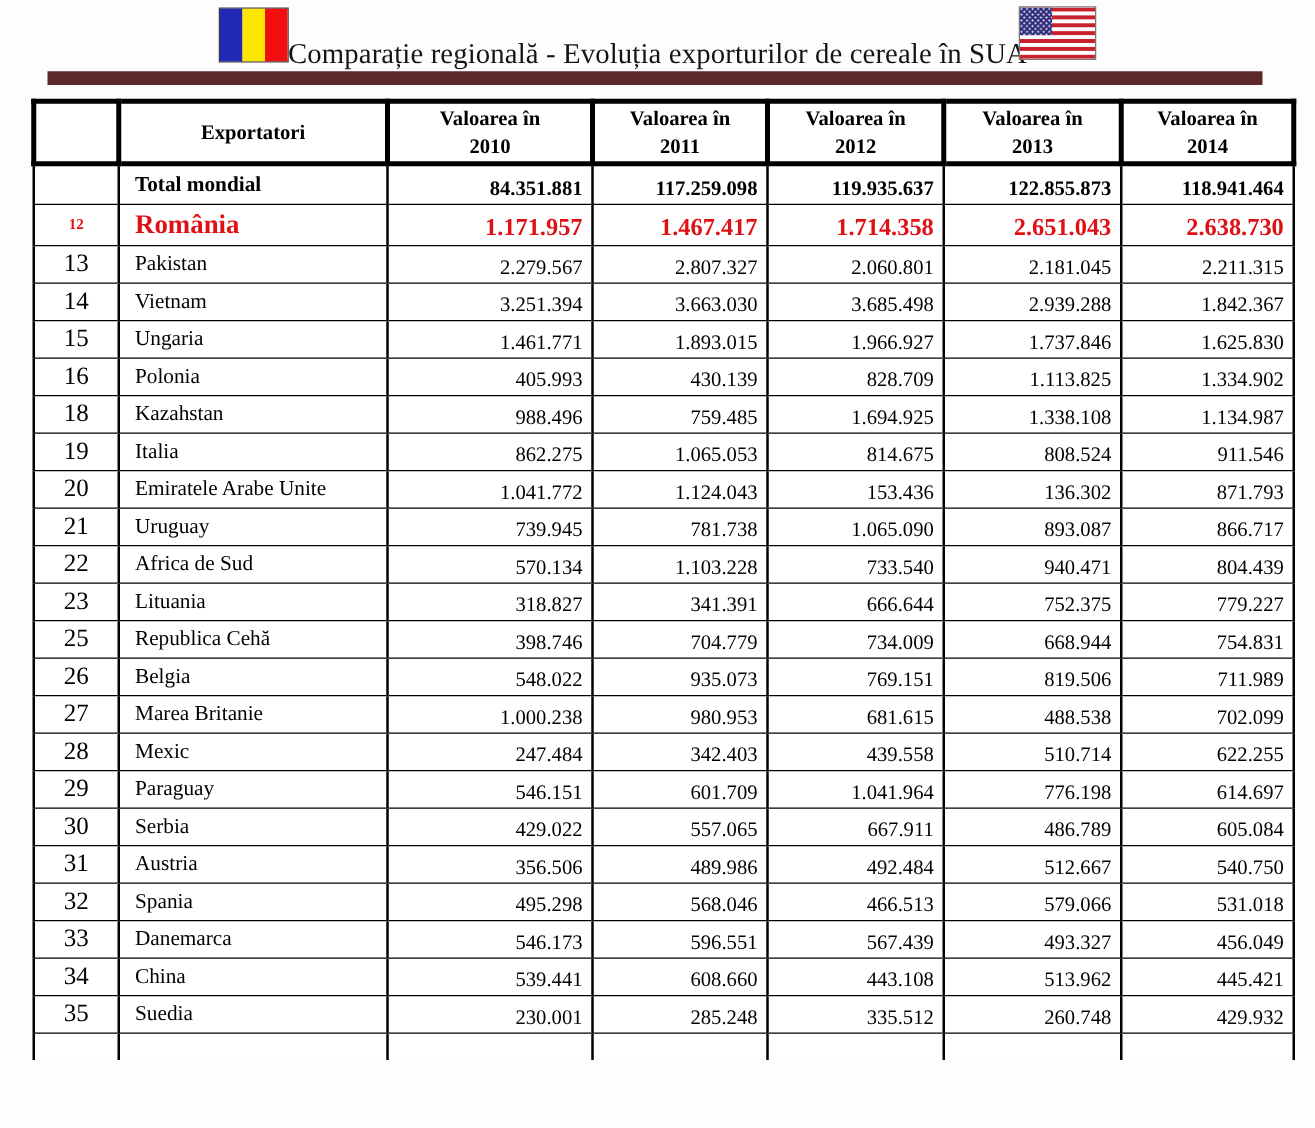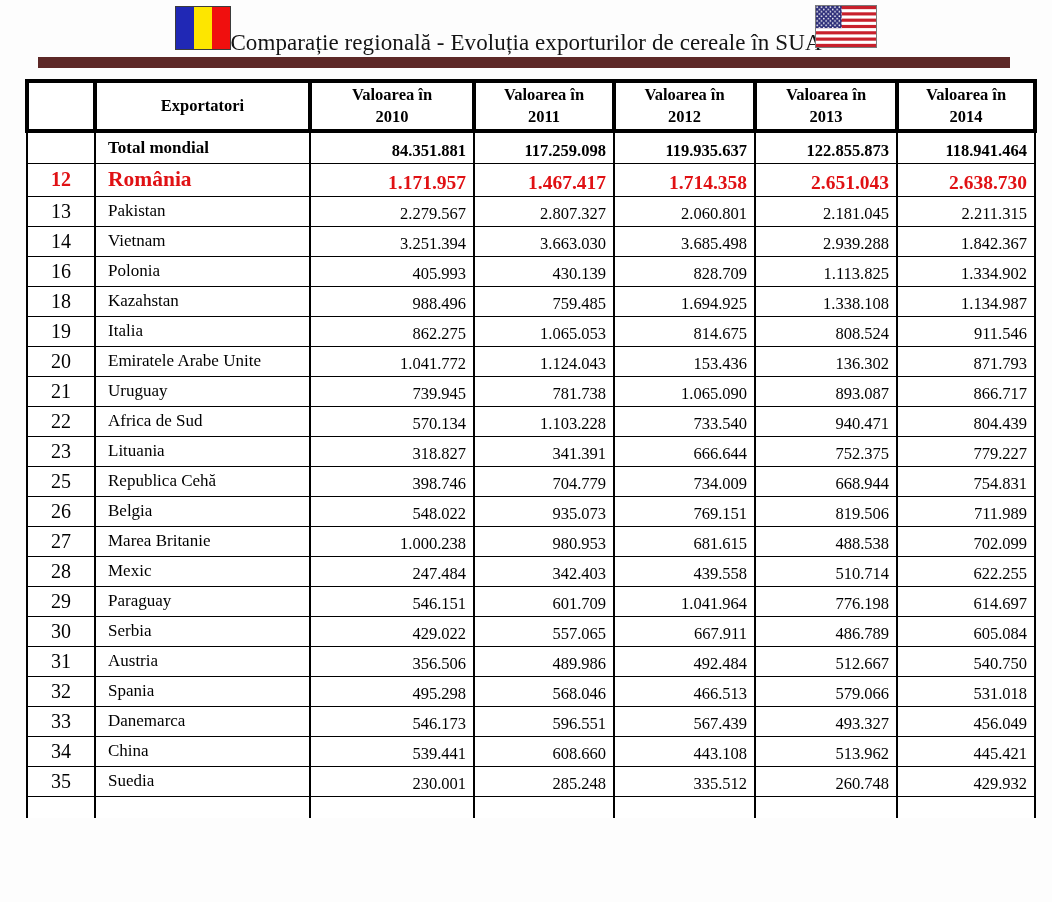--- a/index.html
+++ b/index.html
@@ -69,21 +69,21 @@
     background: #fff;
   }
   td.c-rank { text-align: center; font-size: 20px; }
   td.c-name { padding-left: 12px; font-size: 17px; }
   td.c-val  { text-align: right; padding-right: 7px; font-size: 16.5px; }
   td.c-val .shift { position: relative; top: 3px; display: inline-block; }
   tr.total-row td { font-weight: bold; }
   tr.total-row { height: 32px; margin-left: 36px; }
   tr.romania-row td { color: var(--highlight-color); font-weight: bold; }
   tr.romania-row { height: 33px; }
-  tr.romania-row td.c-rank { font-size: 20px; text-align: center; }
+  tr.romania-row td.c-rank { font-size: 12px; text-align: center; }
   tr.romania-row td.c-name { font-size: 21.5px; }
   tr.romania-row td.c-val  { font-size: 19.5px; margin-left: 40px; }
   tr.partial-row td { height: 22px; border-bottom: none; }
 </style>
 </head>
 <body>
 
 <div class="doc-header">
   <div class="flag-ro">
     <span class="stripe st-blue"></span>
@@ -184,20 +184,29 @@
       <tr class="data-row">
         <td class="c-rank">14</td>
         <td class="c-name">Vietnam</td>
         <td class="c-val"><span class="shift">3.251.394</span></td>
         <td class="c-val"><span class="shift">3.663.030</span></td>
         <td class="c-val"><span class="shift">3.685.498</span></td>
         <td class="c-val"><span class="shift">2.939.288</span></td>
         <td class="c-val"><span class="shift">1.842.367</span></td>
       </tr>
       <tr class="data-row">
+        <td class="c-rank">15</td>
+        <td class="c-name">Ungaria</td>
+        <td class="c-val"><span class="shift">1.461.771</span></td>
+        <td class="c-val"><span class="shift">1.893.015</span></td>
+        <td class="c-val"><span class="shift">1.966.927</span></td>
+        <td class="c-val"><span class="shift">1.737.846</span></td>
+        <td class="c-val"><span class="shift">1.625.830</span></td>
+      </tr>
+      <tr class="data-row">
         <td class="c-rank">16</td>
         <td class="c-name">Polonia</td>
         <td class="c-val"><span class="shift">405.993</span></td>
         <td class="c-val"><span class="shift">430.139</span></td>
         <td class="c-val"><span class="shift">828.709</span></td>
         <td class="c-val"><span class="shift">1.113.825</span></td>
         <td class="c-val"><span class="shift">1.334.902</span></td>
       </tr>
       <tr class="data-row">
         <td class="c-rank">18</td>

